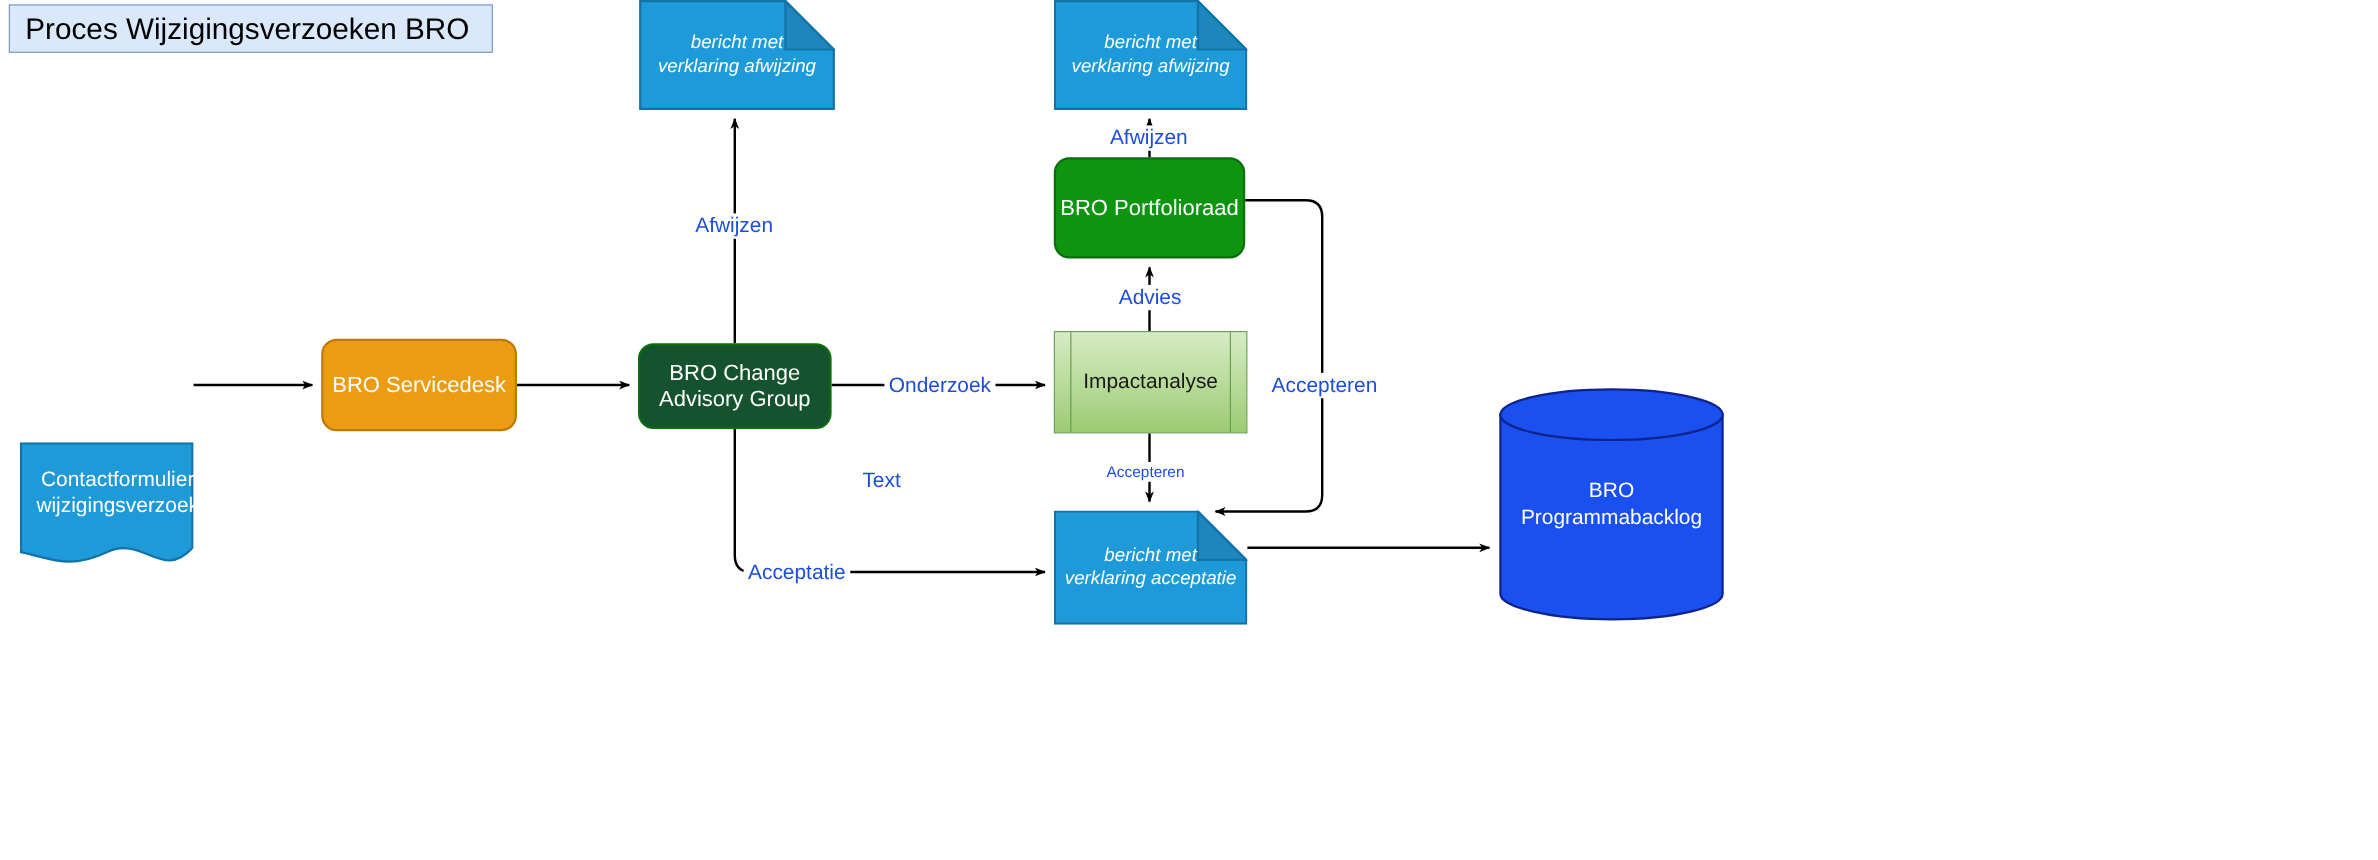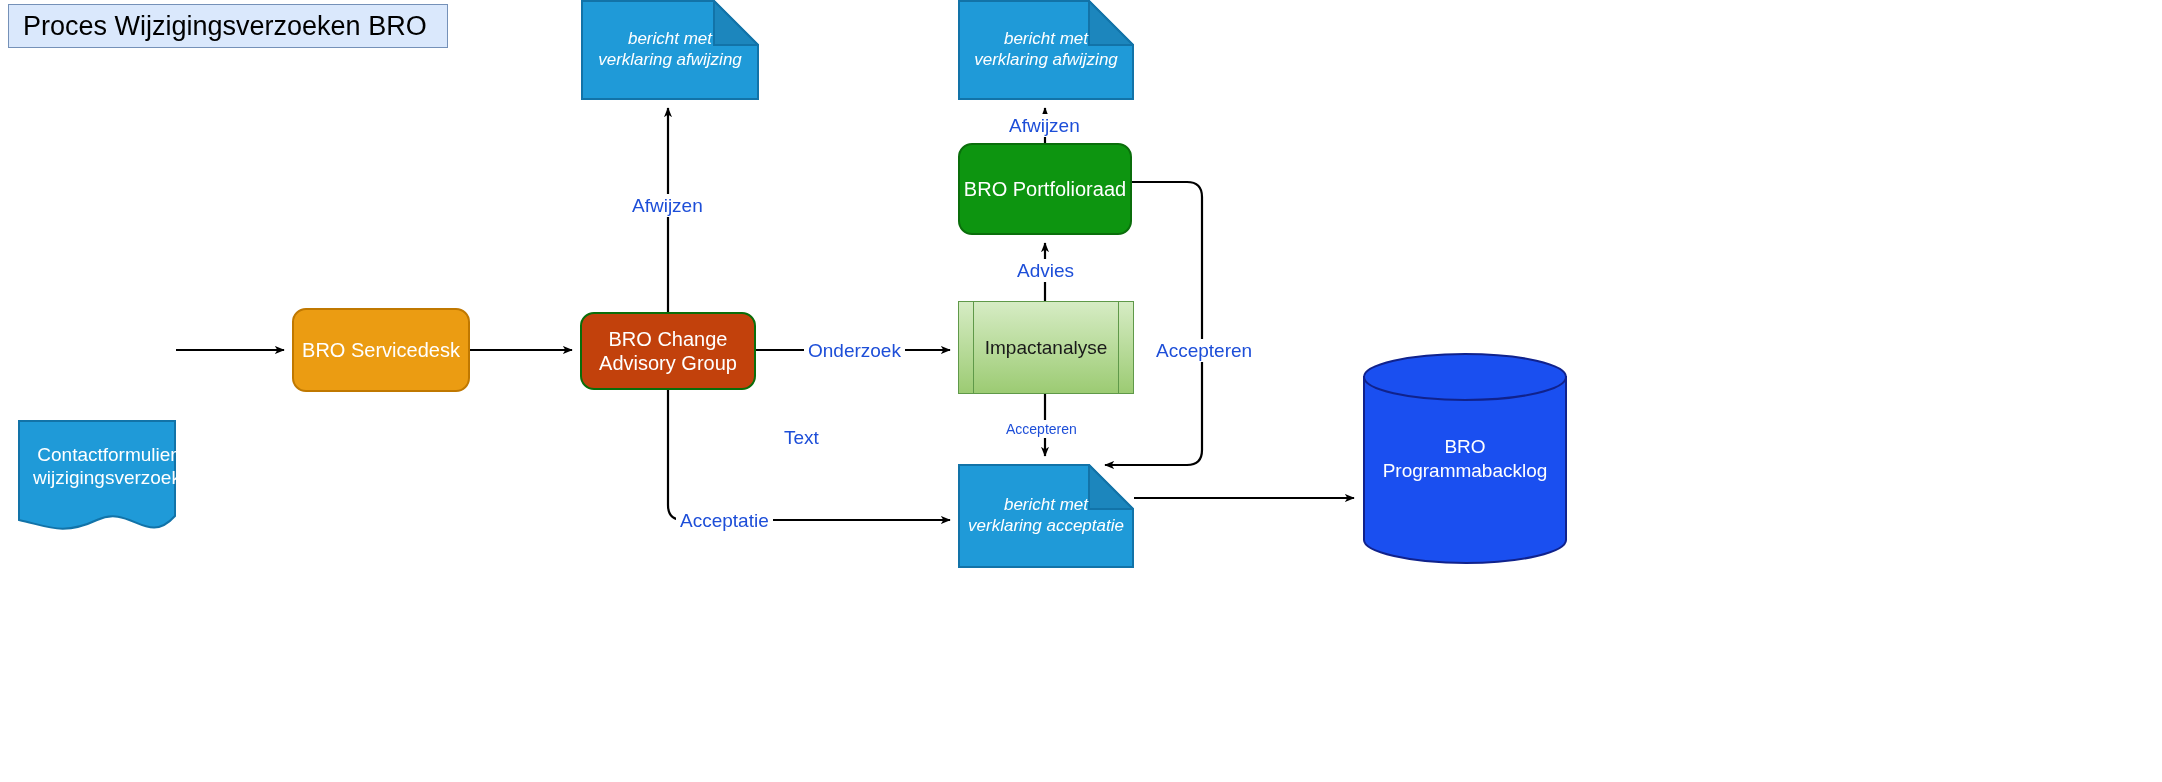--- a/index.html
+++ b/index.html
@@ -58,21 +58,21 @@
   #title-box .node-label {
     justify-content: flex-start;
     padding-left: 14px;
     font-size: 27px;
     color: #000000;
   }
 
   
   #doc-contactformulier {
     left: 18px;
-    top: 420px;
+    top: 402px;
     width: 178px;
     height: 122px;
   }
   #doc-contactformulier .node-label {
     height: 92px;
     font-size: 19px;
     color: #ffffff;
   }
 
   
@@ -89,21 +89,21 @@
   }
   #proc-servicedesk .node-label {
     font-size: 20px;
     color: #ffffff;
   }
   #proc-cag {
     left: 580px;
     top: 312px;
     width: 176px;
     height: 78px;
-    background: #c2410c;
+    background: #14532d;
     border: 2px solid #0a6e0b;
   }
   #proc-cag .node-label {
     font-size: 20px;
     color: #ffffff;
   }
   #proc-portfolioraad {
     left: 958px;
     top: 143px;
     width: 174px;

